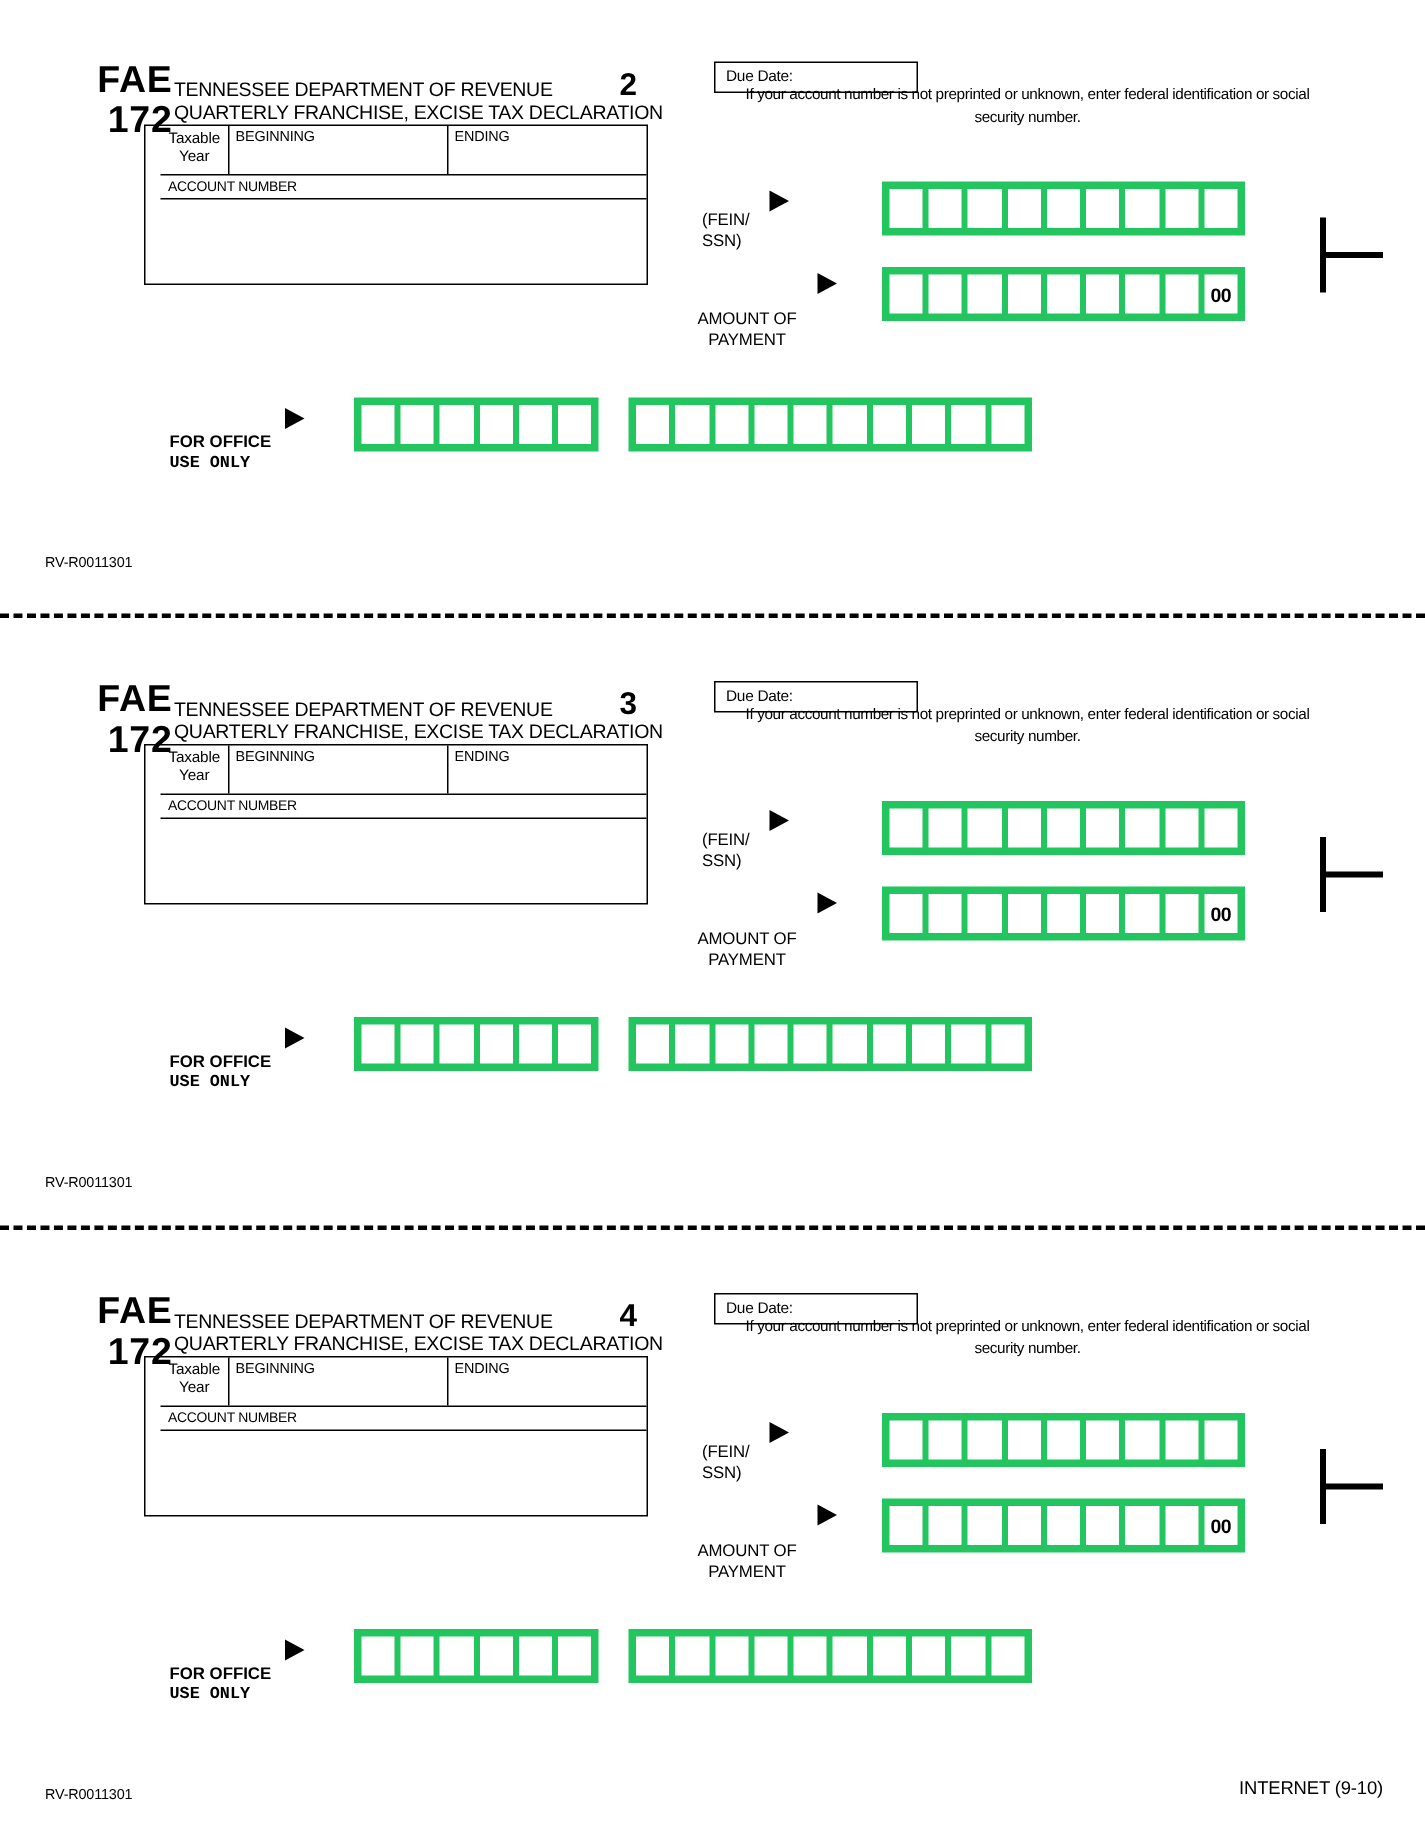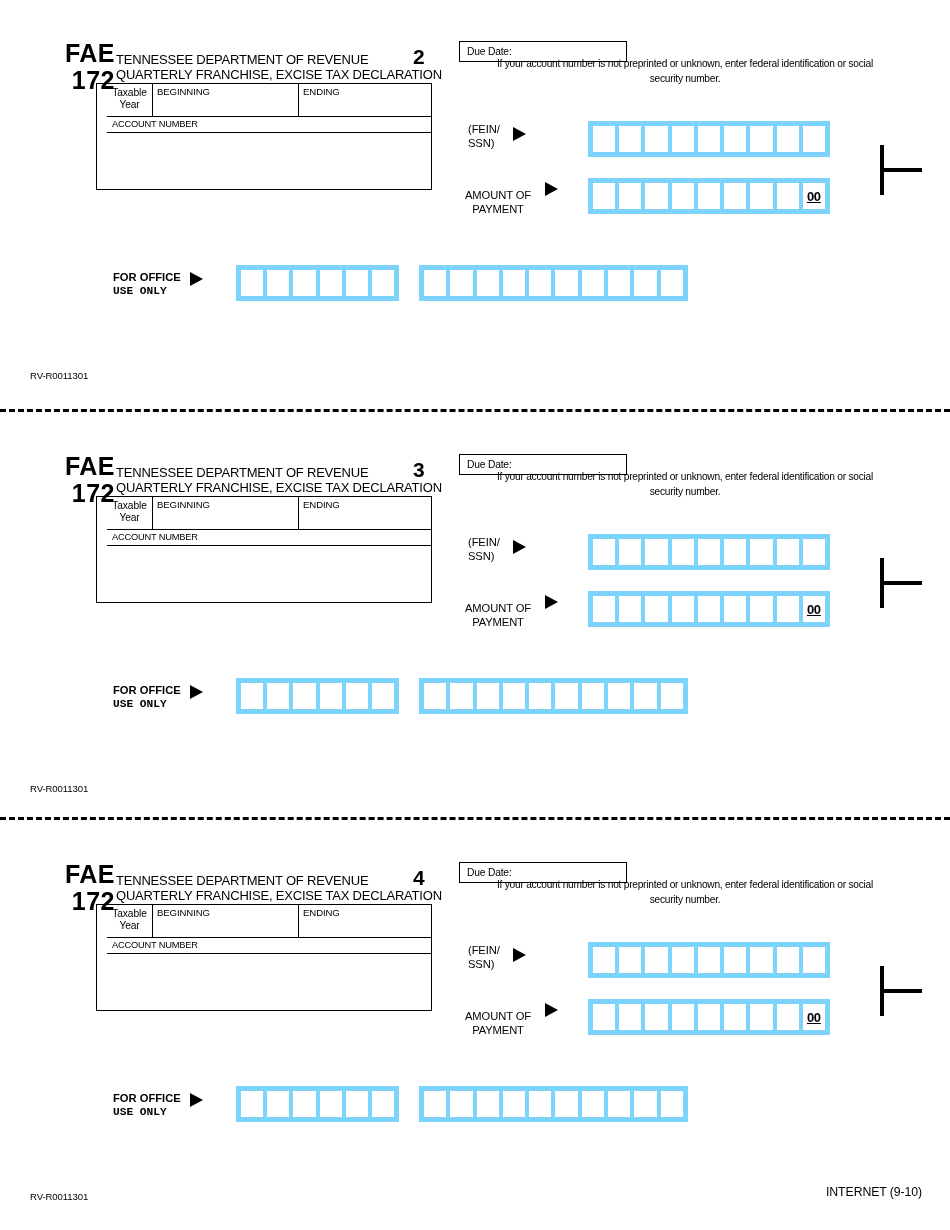--- a/index.html
+++ b/index.html
@@ -119,23 +119,23 @@
     box-sizing: border-box;
     letter-spacing: -0.2px;
   }
   .row-blank {
     height: 56px;
   }
 
   
   .due-date {
     position: absolute;
-    left: 459px;
+    left: 476px;
     top: 41px;
-    width: 168px;
+    width: 136px;
     height: 21px;
     border: 1.3px solid #000;
     box-sizing: border-box;
     font-size: 10.3px;
     padding: 4px 0 0 7px;
     letter-spacing: -0.2px;
   }
 
   
   .instruction {
@@ -149,20 +149,21 @@
     text-align: center;
   }
   .instruction .ins2 { display: block; }
 
   
   .fld-label {
     position: absolute;
     font-size: 11.2px;
     line-height: 14px;
     letter-spacing: -0.1px;
+    margin-top: 18px;
   }
   .lbl-fein {
     left: 468px;
     top: 122px;
     width: 46px;
     text-align: left;
   }
   .lbl-fein .l2 { display: block; }
   .lbl-amount {
     left: 458px;
@@ -190,26 +191,25 @@
     border-bottom: 7px solid transparent;
     border-left: 13px solid #000;
   }
   .arrow-fein   { left: 513px; top: 127px; }
   .arrow-amount { left: 545px; top: 182px; }
   .arrow-office { left: 190px; top: 272px; }
 
   
   .grid {
     position: absolute;
-    background: #7dd3fc;
+    background: #22c55e;
     display: flex;
     align-items: center;
     padding: 5px;
     box-sizing: border-box;
-    text-decoration: underline;
   }
   .grid .cellbox {
     background: #ffffff;
     height: 26px;
     margin-right: 4px;
     box-sizing: border-box;
     display: flex;
     align-items: center;
     justify-content: center;
     font-size: 13px;

